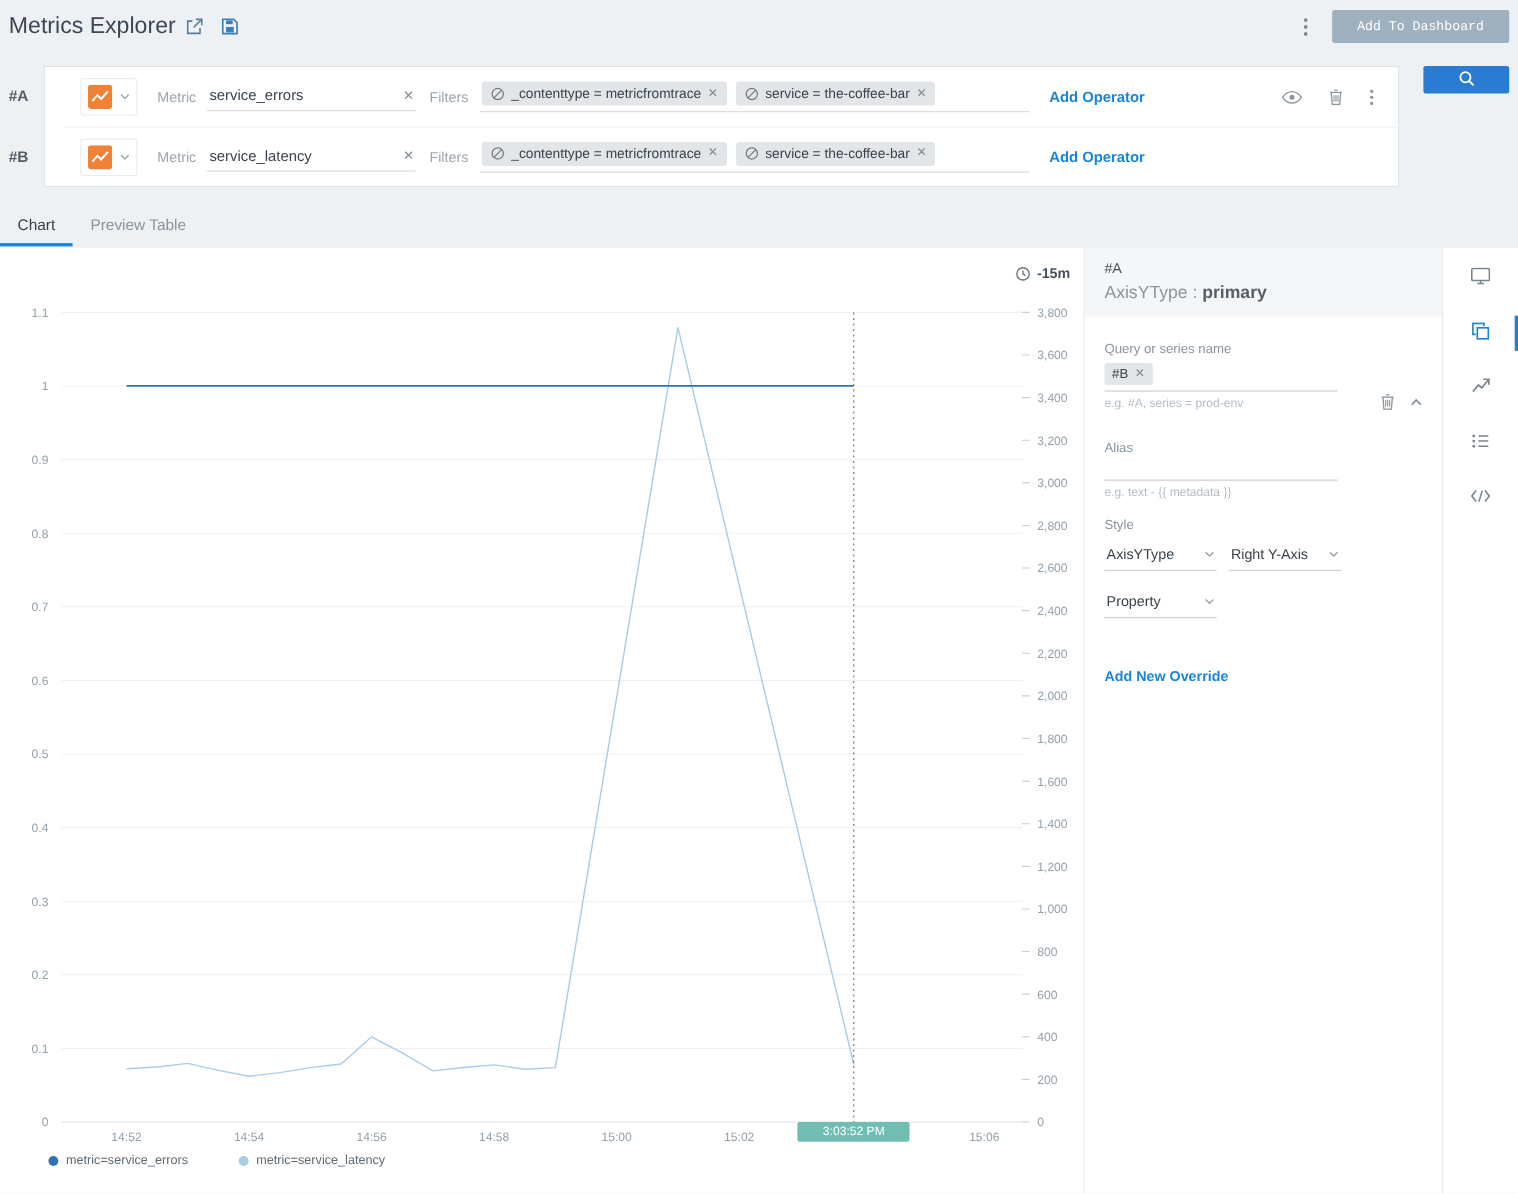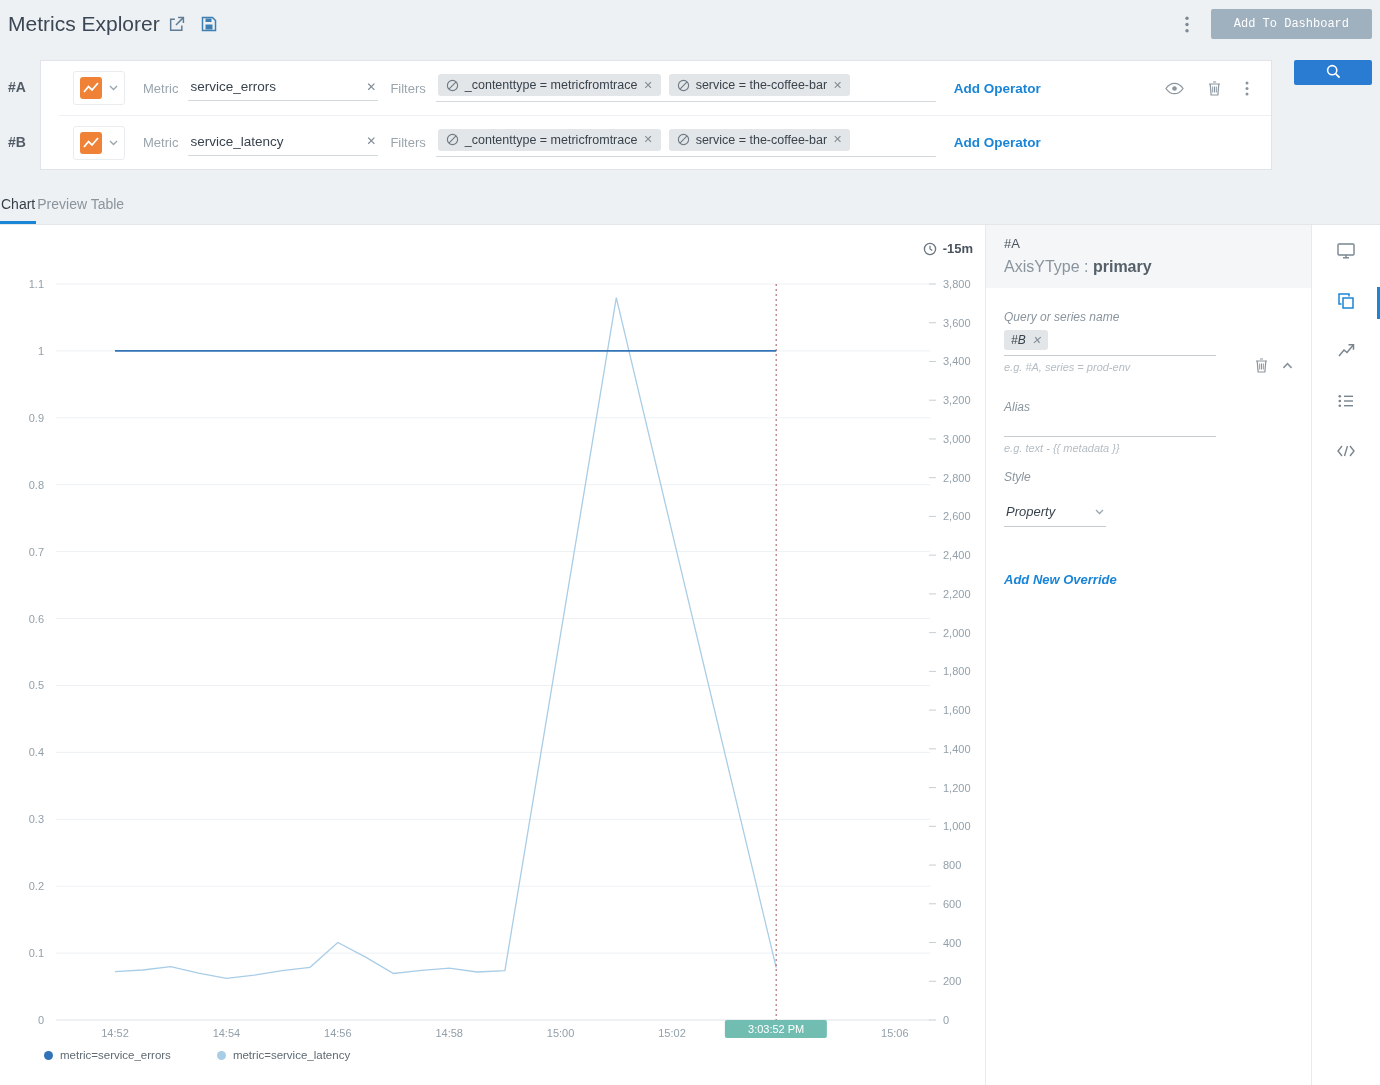--- a/index.html
+++ b/index.html
@@ -51,21 +51,21 @@
   .chip-x{font-size:11px;}
   .addop{margin-left:18px;color:var(--accent-blue);font-size:13.5px;font-weight:600;cursor:pointer;white-space:nowrap;}
   .row-actions{margin-left:auto;display:flex;align-items:center;gap:24px;color:#8a959e;padding-right:8px;}
   .act{display:flex;cursor:pointer;}
   .search-btn{
     position:absolute;top:0;right:8px;width:78px;height:25px;border:none;border-radius:2px;
     background:var(--search-button-bg);display:flex;align-items:center;justify-content:center;cursor:pointer;
   }
   
   .tabs{margin-top:20px;display:flex;}
-  .tab{padding:6px 1px 9px;font-size:14px;cursor:pointer;}
+  .tab{padding:6px 16px 9px;font-size:14px;cursor:pointer;}
   .tab.active{color:#353f49;font-weight:500;border-bottom:3px solid var(--accent-blue);}
   .tab.inactive{color:#8a949d;}
   
   .main{display:flex;background:#fff;border-top:1px solid #e3e7ea;height:863px;}
   .chart-wrap{width:986px;position:relative;border-right:1px solid #e7ebee;}
   #chart-svg{display:block;}
   #chart-svg text{font-size:11px;fill:#93a0aa;font-family:"Liberation Sans",sans-serif;}
   .time-range{position:absolute;top:16px;right:12px;display:flex;align-items:center;gap:6px;
     font-size:13px;font-weight:700;color:#49535d;cursor:pointer;}
   .time-range .clock{display:flex;color:#6a7580;}
@@ -76,21 +76,21 @@
   .legend{position:absolute;left:24px;top:824px;display:flex;gap:26px;}
   .legend-item{display:flex;align-items:center;gap:7px;font-size:11.5px;color:#5f6a73;cursor:pointer;margin-left:20px;}
   .legend-dot{width:9px;height:9px;border-radius:50%;flex:none;}
   
   .ov-panel{width:326px;border-right:1px solid #e7ebee;}
   .ov-header{padding:18px 18px 13px;font-size:16.5px;font-weight:700;color:#2e3842;border-bottom:1px solid #e7ebee;}
   .ov-applied{background:#f4f6f7;padding:11px 18px 12px;cursor:pointer;}
   .ov-applied-q{font-size:13px;color:#49535d;margin-bottom:7px;}
   .ov-applied-p{font-size:16px;color:#8a959e;}
   .ov-applied-p b{color:#55606a;}
-  .ov-body{padding:0 18px;font-style:italic;}
+  .ov-body{padding:0 18px;}
   .ov-label{font-size:12px;color:#8a959e;}
   .ov-field{position:relative;}
   .q-field{margin-top:22px;}
   .alias-block{margin-top:27px;}
   .chip-line{width:212px;border-bottom:1px solid #c3ccd2;padding:6px 0 5px;display:flex;cursor:text;}
   .chip.small{font-size:12px;padding:3px 7px;}
   .ov-hint{font-size:11px;color:#b4bdc4;margin-top:5px;}
   .ov-actions{position:absolute;right:0;top:48px;display:flex;gap:14px;color:#8a959e;align-items:center;}
   .ov-actions span{display:flex;cursor:pointer;}
   .input-line{width:212px;border-bottom:1px solid #c3ccd2;height:23px;cursor:text;}
@@ -404,20 +404,38 @@
               </svg>
           </span>
         </div>
       </div>
       <div class="ov-field alias-block">
         <div class="ov-label">Alias</div>
         <div class="input-line"></div>
         <div class="ov-hint">e.g. text - {{ metadata }}</div>
       </div>
       <div class="ov-label style-label">Style</div>
+      <div class="dd-row">
+        <div class="dd">
+          <span>AxisYType</span>
+          <span class="chev-icon">
+            <svg width="9" height="6" viewBox="0 0 9 6">
+                <path d="M1 1l3.5 3.5L8 1" stroke="currentColor" fill="none" stroke-width="1.3"></path>
+              </svg>
+          </span>
+        </div>
+        <div class="dd">
+          <span>Right Y-Axis</span>
+          <span class="chev-icon">
+            <svg width="9" height="6" viewBox="0 0 9 6">
+                <path d="M1 1l3.5 3.5L8 1" stroke="currentColor" fill="none" stroke-width="1.3"></path>
+              </svg>
+          </span>
+        </div>
+      </div>
       <div class="dd prop-dd">
         <span>Property</span>
         <span class="chev-icon">
           <svg width="9" height="6" viewBox="0 0 9 6">
               <path d="M1 1l3.5 3.5L8 1" stroke="currentColor" fill="none" stroke-width="1.3"></path>
             </svg>
         </span>
       </div>
       <div class="add-override">Add New Override</div>
     </div>

